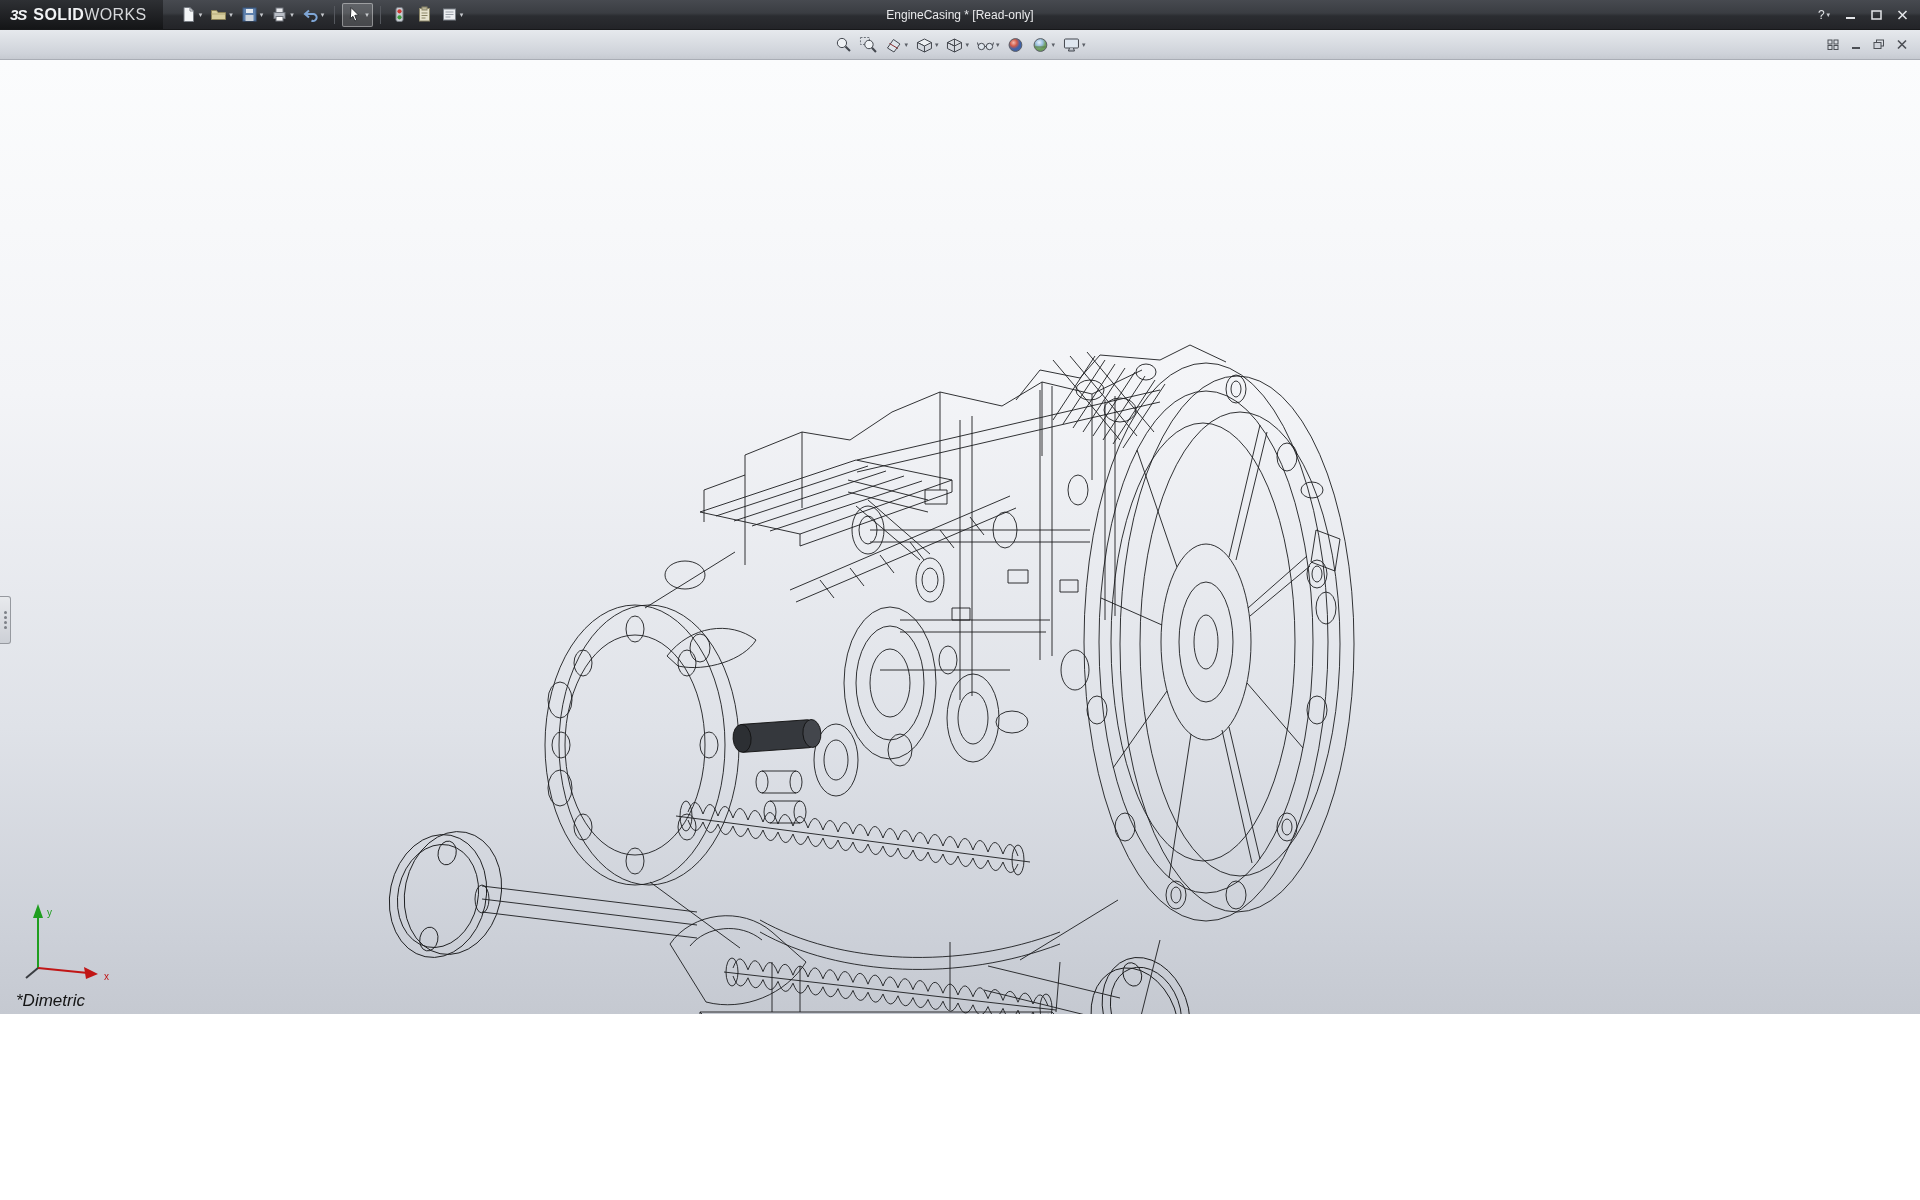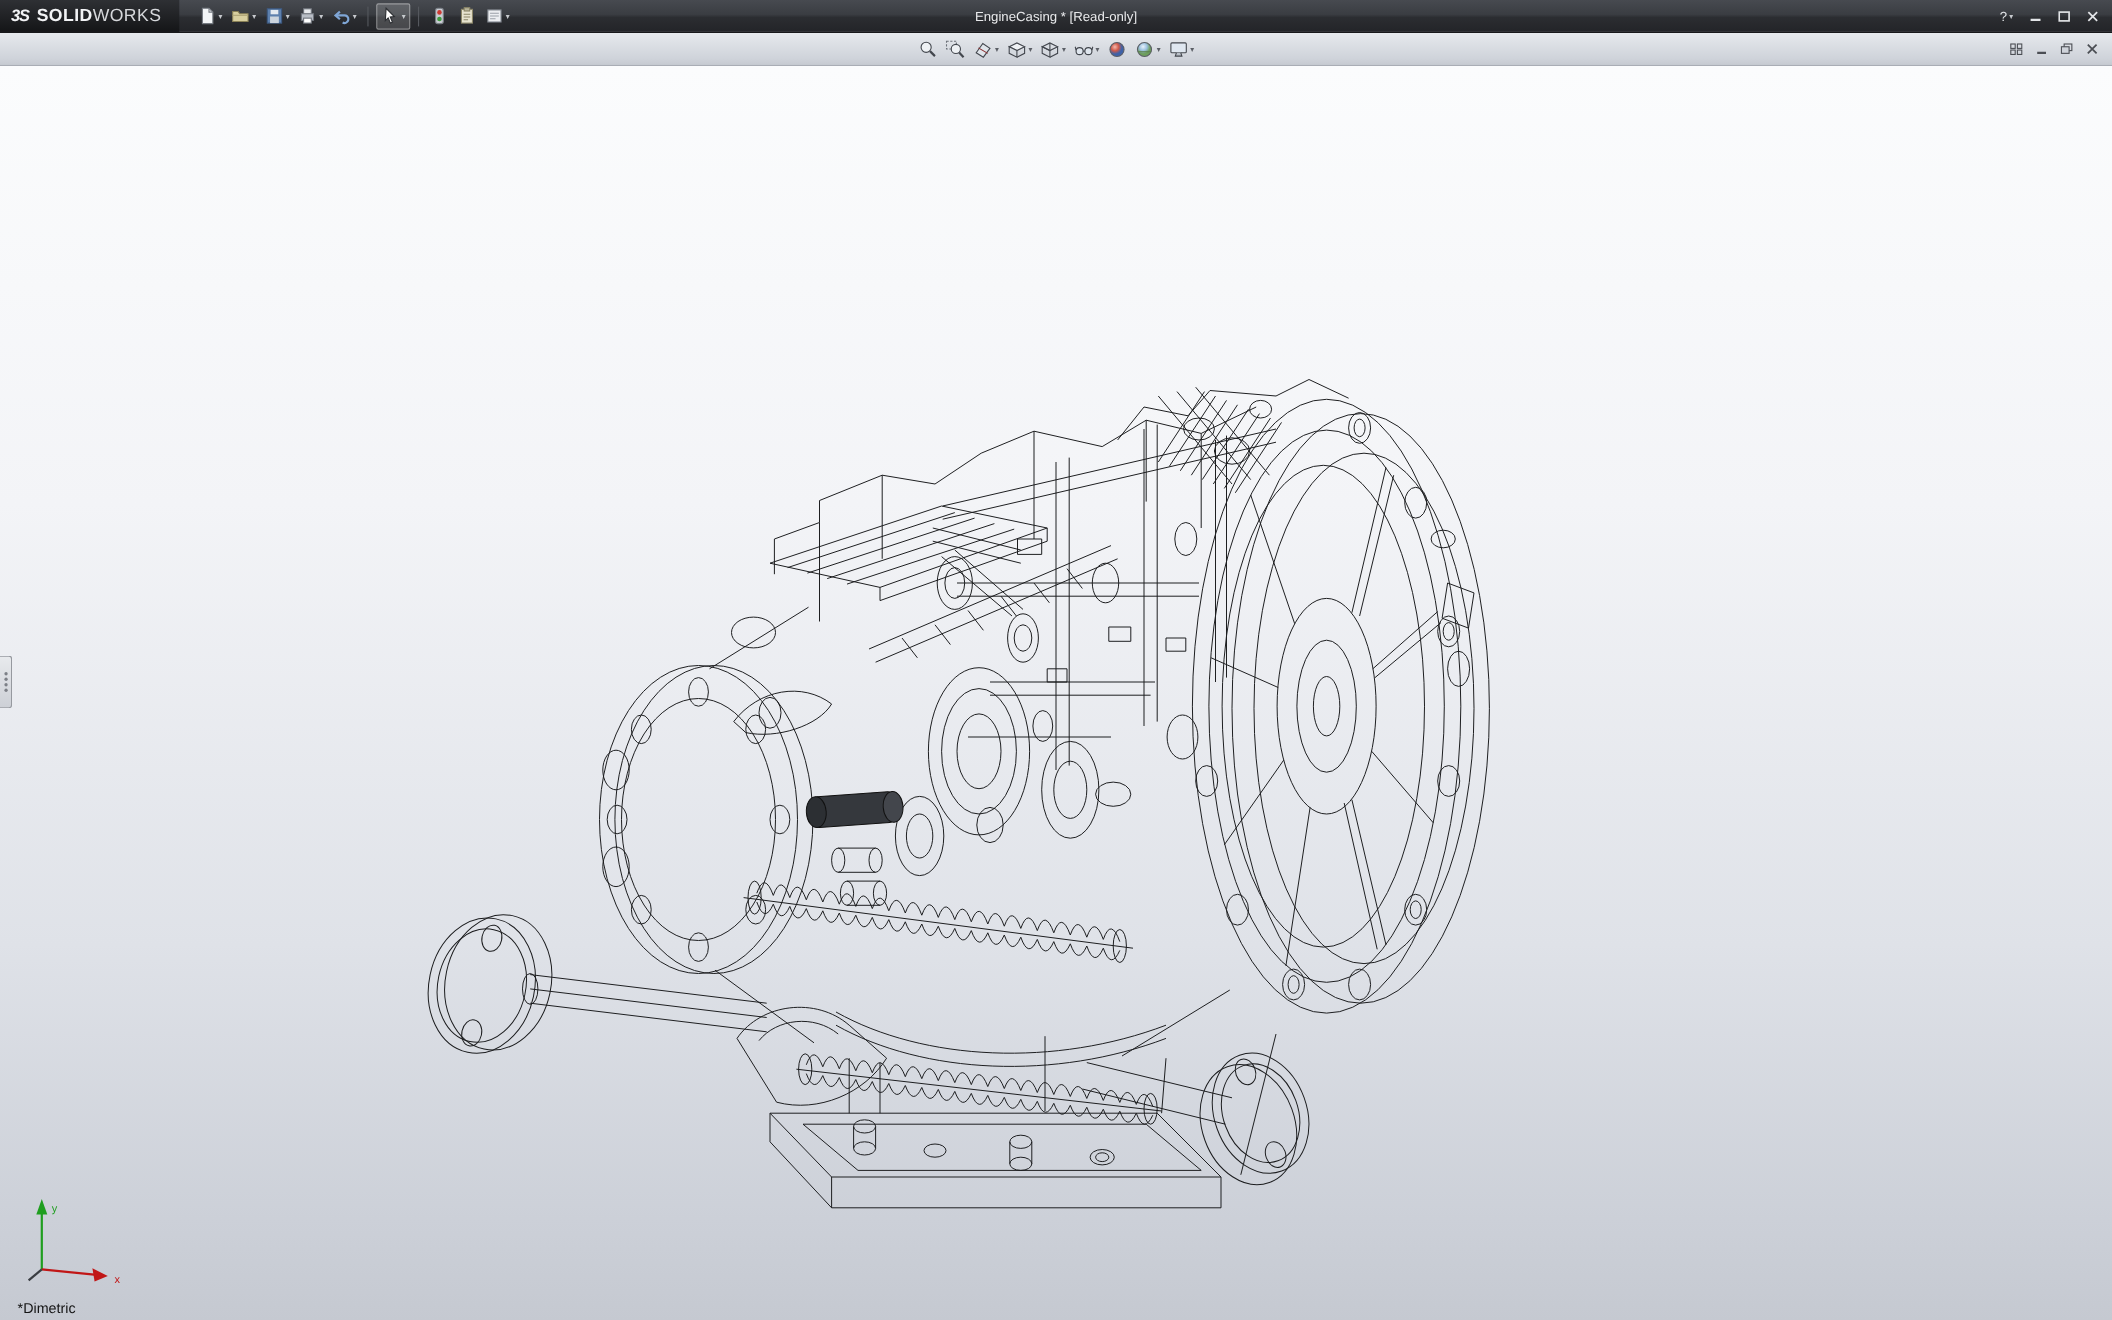--- a/index.html
+++ b/index.html
@@ -1,17 +1,17 @@
 <!DOCTYPE html>
 <html><head>
 <meta charset="utf-8">
 <style>
   * { margin:0; padding:0; box-sizing:border-box; }
   html,body { width:1920px; height:1200px; overflow:hidden; font-family:"Liberation Sans", sans-serif; }
-  #app { width:1920px; height:1200px; display:flex; flex-direction:column; background:#dfe2e7; }
+  #app { width:1920px; height:1014px; display:flex; flex-direction:column; background:#dfe2e7; }
 
   
   .titlebar {
     height:30px; flex:0 0 30px; display:flex; align-items:center; position:relative;
     background:linear-gradient(#474a50 0%, #3a3d42 45%, #2b2d31 55%, #232428 100%);
     border-bottom:1px solid #17181a; color:#e8e9eb;
   }
   .logo { display:flex; align-items:center; gap:7px; height:100%; padding:0 16px 0 10px;
     background:linear-gradient(#2e3034, #141517); }
   .logo-mark { font-weight:bold; font-style:italic; font-size:15px; color:#f2f3f5; letter-spacing:-1px; }
@@ -47,21 +47,21 @@
   .viewport { position:relative; flex:1 1 auto; overflow:hidden;
     background:linear-gradient(180deg,#fbfcfd 0%, #f3f4f7 35%, #dfe2e8 70%, #ccd0d8 92%, #c5c9d1 100%); }
   .model-svg { position:absolute; inset:0; }
 
   .left-tab { position:absolute; left:0; top:536px; width:11px; height:48px;
     background:linear-gradient(#e8eaed,#cdd0d6); border:1px solid #96999f; border-left:none;
     border-radius:0 3px 3px 0; display:flex; flex-direction:column; align-items:center; justify-content:center; gap:2px; }
   .left-tab i { width:3px; height:3px; border-radius:50%; background:#7d8087; display:block; }
 
   .triad { position:absolute; left:14px; bottom:30px; }
-  .view-label { position:absolute; left:16px; bottom:3px; font-size:13px; color:#141414; }
+  .view-label { position:absolute; left:16px; bottom:3px; font-size:17px; color:#141414;font-style:italic; }
 </style>
 </head>
 <body>
 
 <div id="app">
 
   <div class="titlebar">
     <div class="logo">
       <span class="logo-mark">3S</span>
       <span class="brand"><b>SOLID</b><span>WORKS</span></span>

